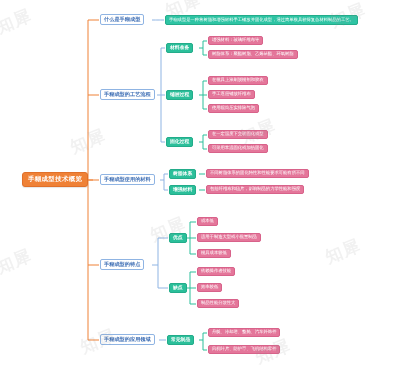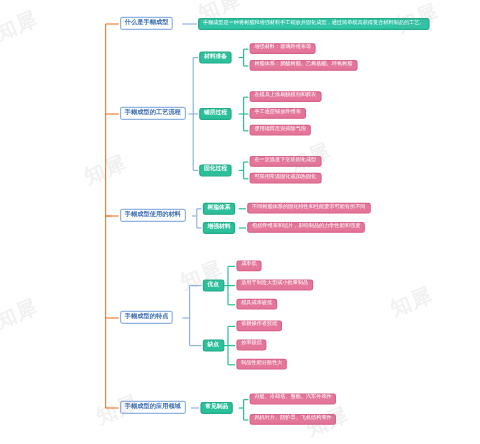--- a/index.html
+++ b/index.html
@@ -153,20 +153,23 @@
     <path d="M190,304 L196,304" stroke="#2bbf9a" stroke-width="1" fill="none"></path>
 
     <path d="M159,340 L166,340" stroke="#8fb4e3" stroke-width="1" fill="none"></path>
 
     <path d="M199,340 L203,340" stroke="#2bbf9a" stroke-width="1" fill="none"></path>
     <path d="M203,333 L203,350" stroke="#2bbf9a" stroke-width="1" fill="none"></path>
     <path d="M203,333 L207,333" stroke="#2bbf9a" stroke-width="1" fill="none"></path>
     <path d="M203,350 L207,350" stroke="#2bbf9a" stroke-width="1" fill="none"></path>
   </svg>
 
+  <div class="node n-root" style="left:22px;top:172px;">
+    <span>手糊成型技术概览</span>
+  </div>
 
   <div class="node n-l1" style="left:100px;top:14px;">
     <span>什么是手糊成型</span>
   </div>
   <div class="node n-desc" style="left:165px;top:15px;">
     <span>手糊成型是一种将树脂和增强材料手工铺放并固化成型，通过简单模具获得复合材料制品的工艺。</span>
   </div>
 
   <div class="node n-l1" style="left:100px;top:89px;">
     <span>手糊成型的工艺流程</span>

